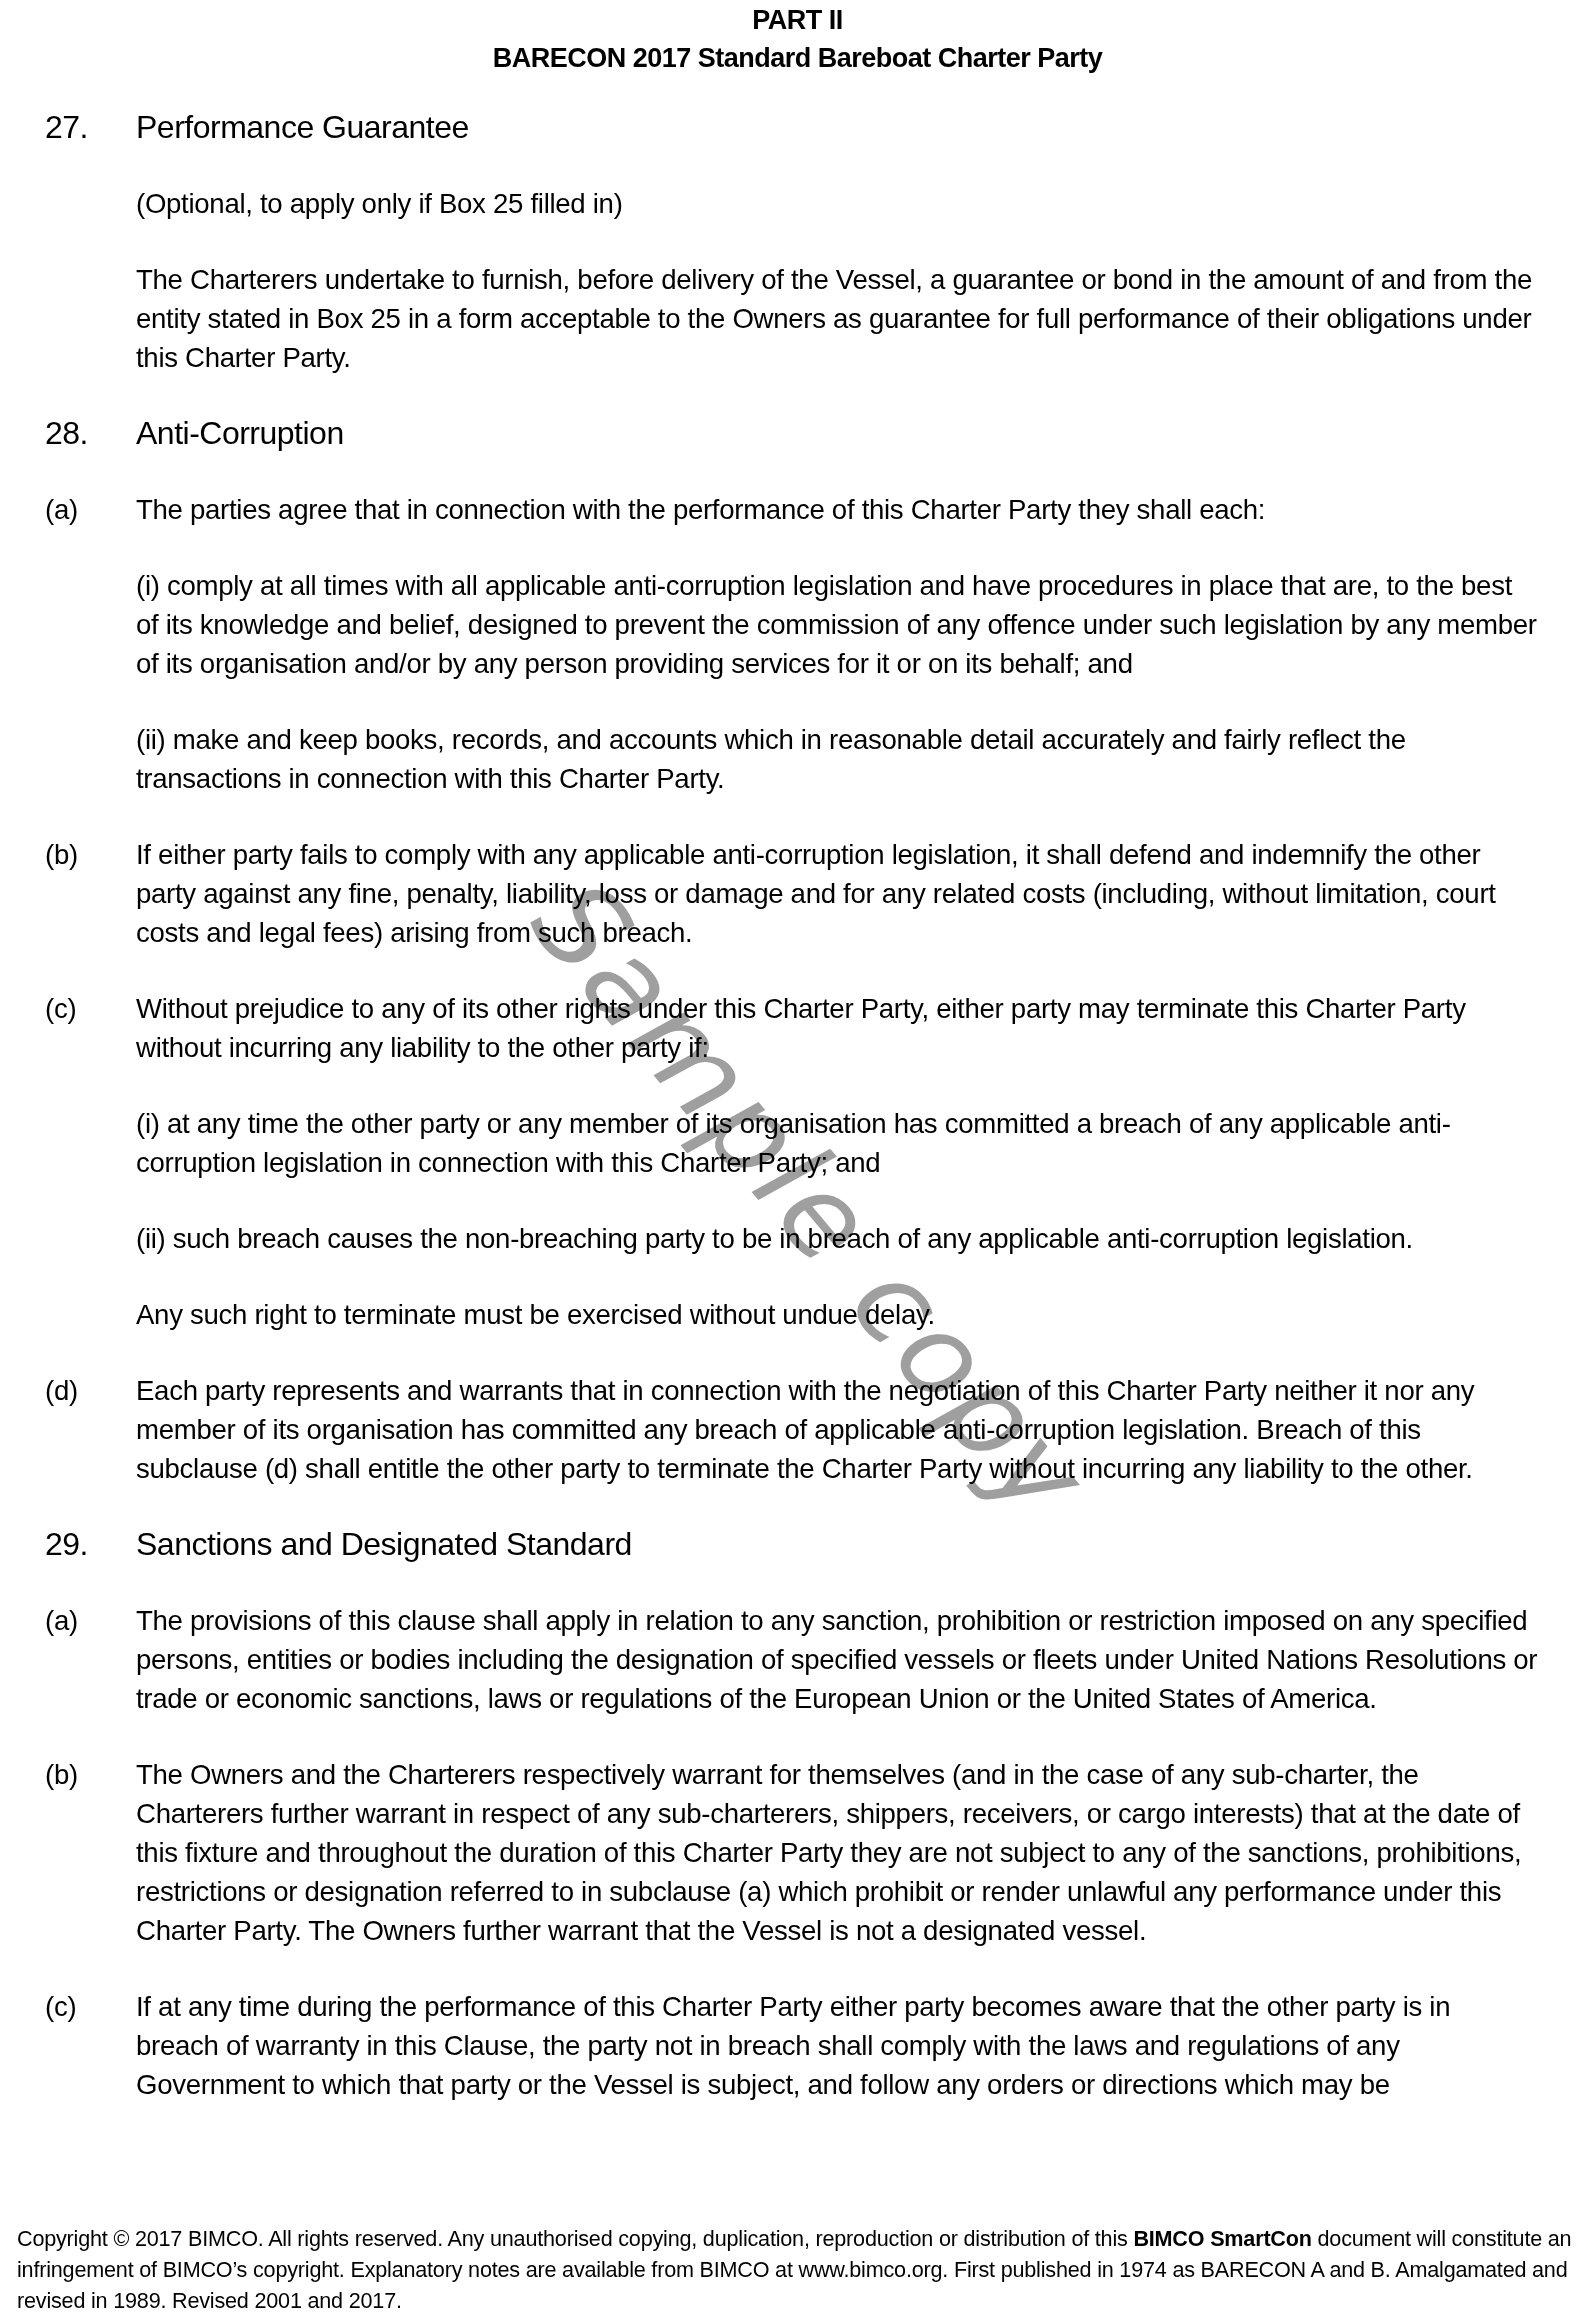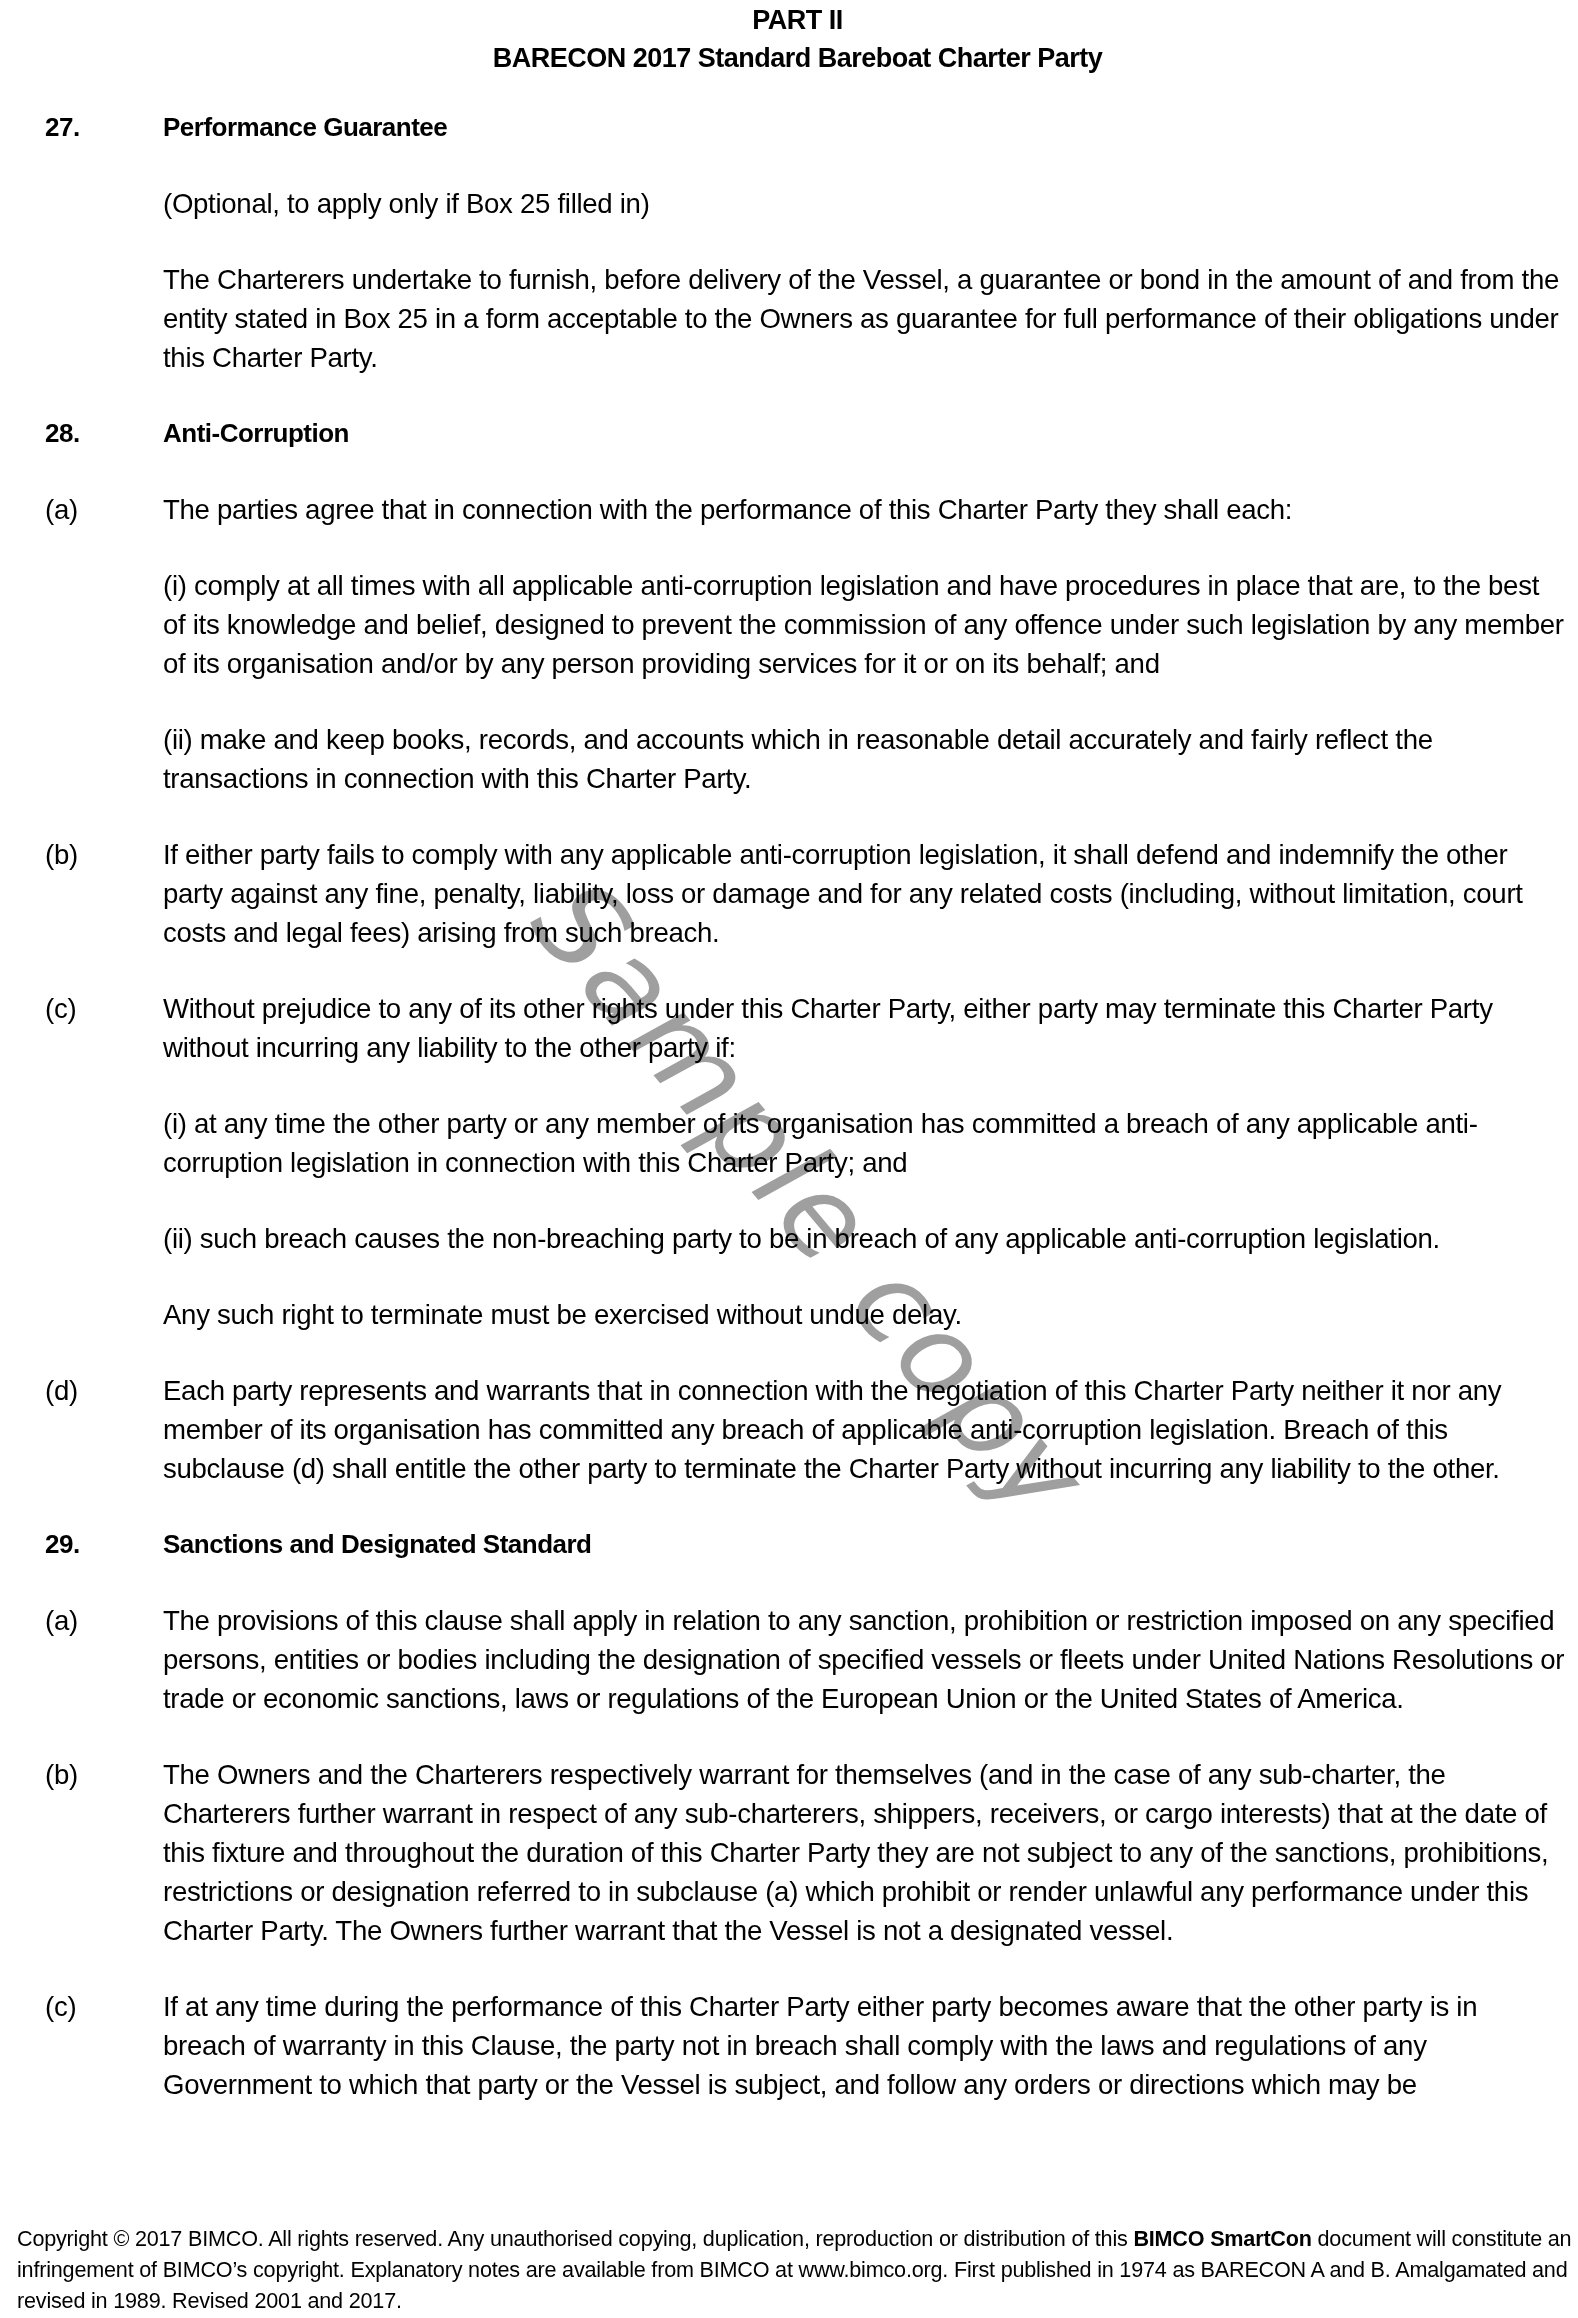--- a/index.html
+++ b/index.html
@@ -52,30 +52,30 @@
     margin-bottom: 37px;
   }
   .block .label {
     position: absolute;
     left: 0; top: 0;
     font-size: 27.6px;
     line-height: 39px;
     letter-spacing: -0.3px;
   }
   .block .text {
-    margin-left: 118px;
+    margin-left: 91px;
     width: 1402px;
     font-size: 27.6px;
     line-height: 39px;
     letter-spacing: -0.3px;
   }
   .block.heading .label,
   .block.heading .text {
-    font-weight: bold;
-    font-size: 26px;
+    font-weight: normal;
+    font-size: 32px;
     letter-spacing: -0.5px;
   }
   
   .footer {
     position: absolute;
     left: 17px; top: 2223px;
     width: 1570px;
     font-size: 21.6px;
     line-height: 31px;
     letter-spacing: -0.2px;

